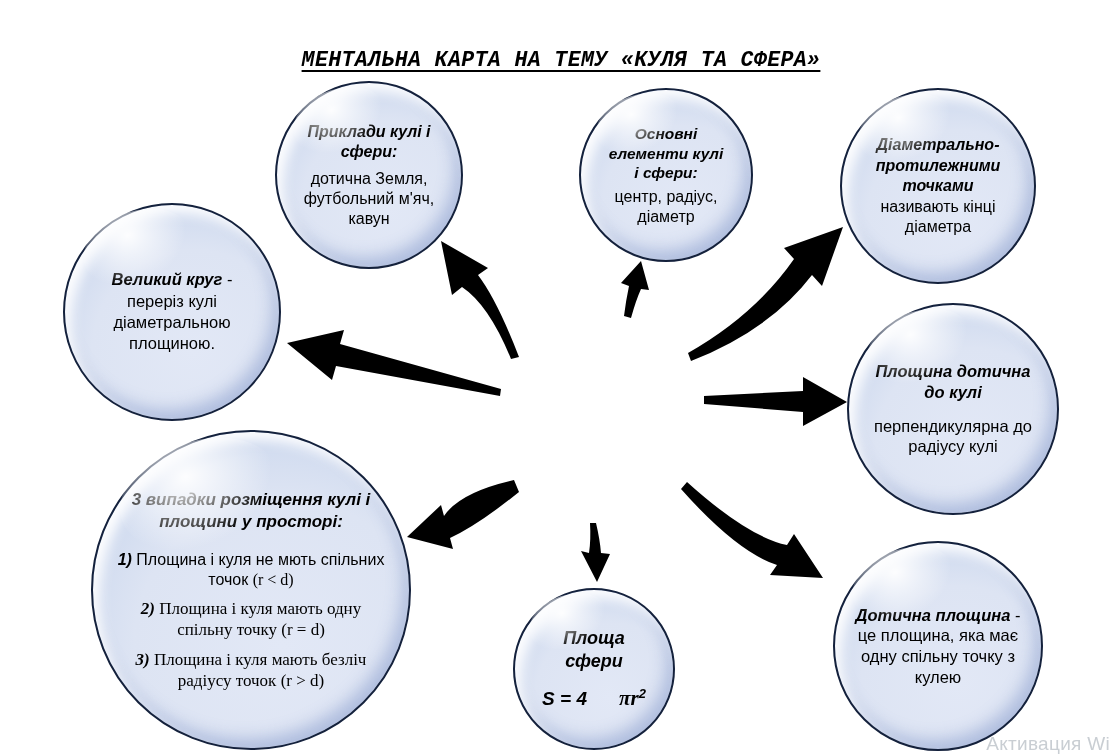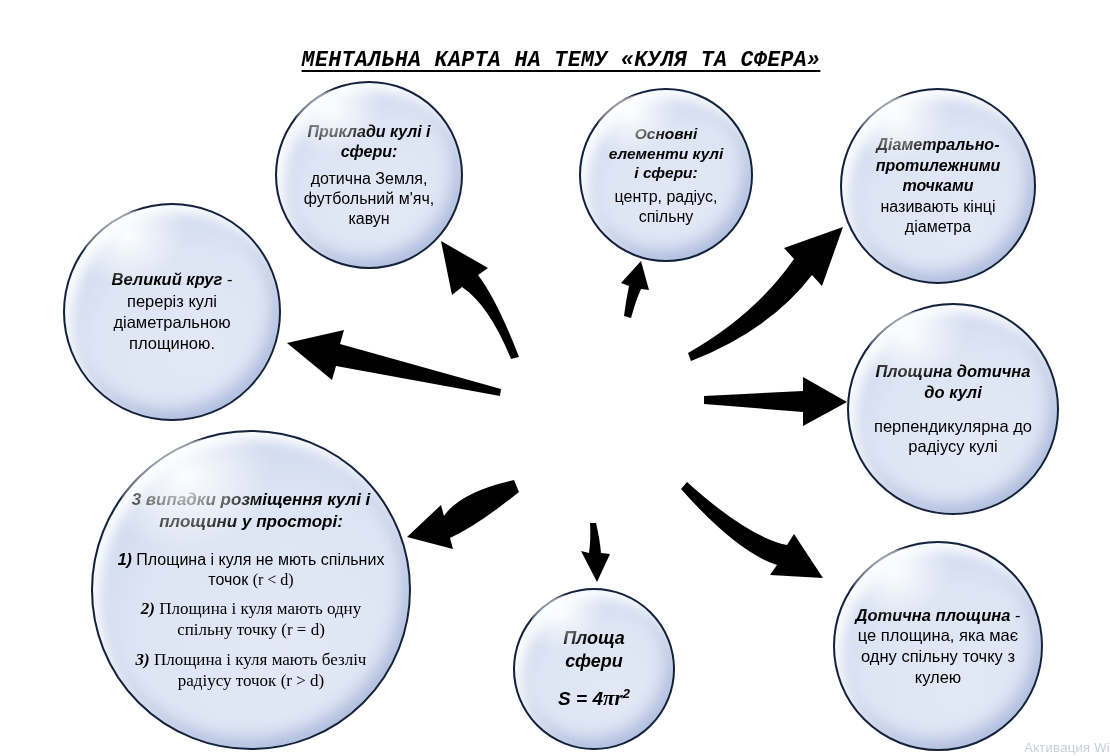--- a/index.html
+++ b/index.html
@@ -39,26 +39,26 @@
   .b-tanprop .head{font-size:16.5px;width:170px;line-height:1.3;}
   .b-tanprop .body{font-size:16.5px;width:180px;line-height:1.25;margin-top:12px;}
   .b-cases{left:91px;top:430px;width:320px;height:320px;}
   .b-cases .head{font-size:17px;width:278px;line-height:1.3;margin-bottom:9px;}
   .b-cases .item{font-size:16px;width:268px;line-height:1.25;margin-top:8px;}
   .b-cases .serif{font-family:"Liberation Serif",serif;font-size:17px;}
   .rmath{font-family:"Liberation Serif",serif;margin-top:48px;}
   .b-area{left:513px;top:588px;width:162px;height:162px;}
   .b-area .head{font-size:18px;width:95px;line-height:1.3;}
   .b-area .formula{margin-top:12px;font-size:19px;font-weight:bold;font-style:italic;}
-  .b-area .formula .pir{font-family:"Liberation Serif",serif;font-size:21px;}
+  .b-area .formula .pir{font-family:"Liberation Serif",serif;font-size:21px;padding-left:32px;}
   .b-area .formula sup{font-size:13px;}
   .b-tandef{left:833px;top:541px;width:210px;height:210px;}
   .b-tandef .body{font-size:16.5px;width:175px;line-height:1.25;}
   .watermark{position:absolute;right:0px;bottom:1px;z-index:4;
-             font-size:13px;color:#c9ced3;letter-spacing:.3px;}
+             font-size:19px;color:#c9ced3;letter-spacing:.3px;}
 </style>
 </head>
 <body>
 
 <div class="canvas">
 
   <div class="title">МЕНТАЛЬНА КАРТА НА ТЕМУ «КУЛЯ ТА СФЕРА»</div>
 
   <svg class="arrows" width="1110" height="756" viewBox="0 0 1110 756">
     <path fill="#000" d="M519,357 Q497,300 478,275 L488,268 L441,241 L452,295 L462,287 Q489,305 511,359 Z"></path>
@@ -71,21 +71,21 @@
     <path fill="#000" d="M681,489 Q737,552 777,565 L770,575 L823,578 L794,534 L787,545 Q748,537 687,482 Z"></path>
   </svg>
 
   <div class="bubble b-examples">
     <div class="head">Приклади кулі і сфери:</div>
     <div class="body">дотична Земля, футбольний м'яч, кавун</div>
   </div>
 
   <div class="bubble b-elements">
     <div class="head">Основні елементи кулі і сфери:</div>
-    <div class="body">центр, радіус, спільну</div>
+    <div class="body">центр, радіус, діаметр</div>
   </div>
 
   <div class="bubble b-diametral">
     <div class="head">Діаметрально-протилежними точками</div>
     <div class="body">називають кінці діаметра</div>
   </div>
 
   <div class="bubble b-bigcircle">
     <div class="body"><span class="bi">Великий круг</span><span> - переріз кулі діаметральною площиною.</span></div>
   </div>

